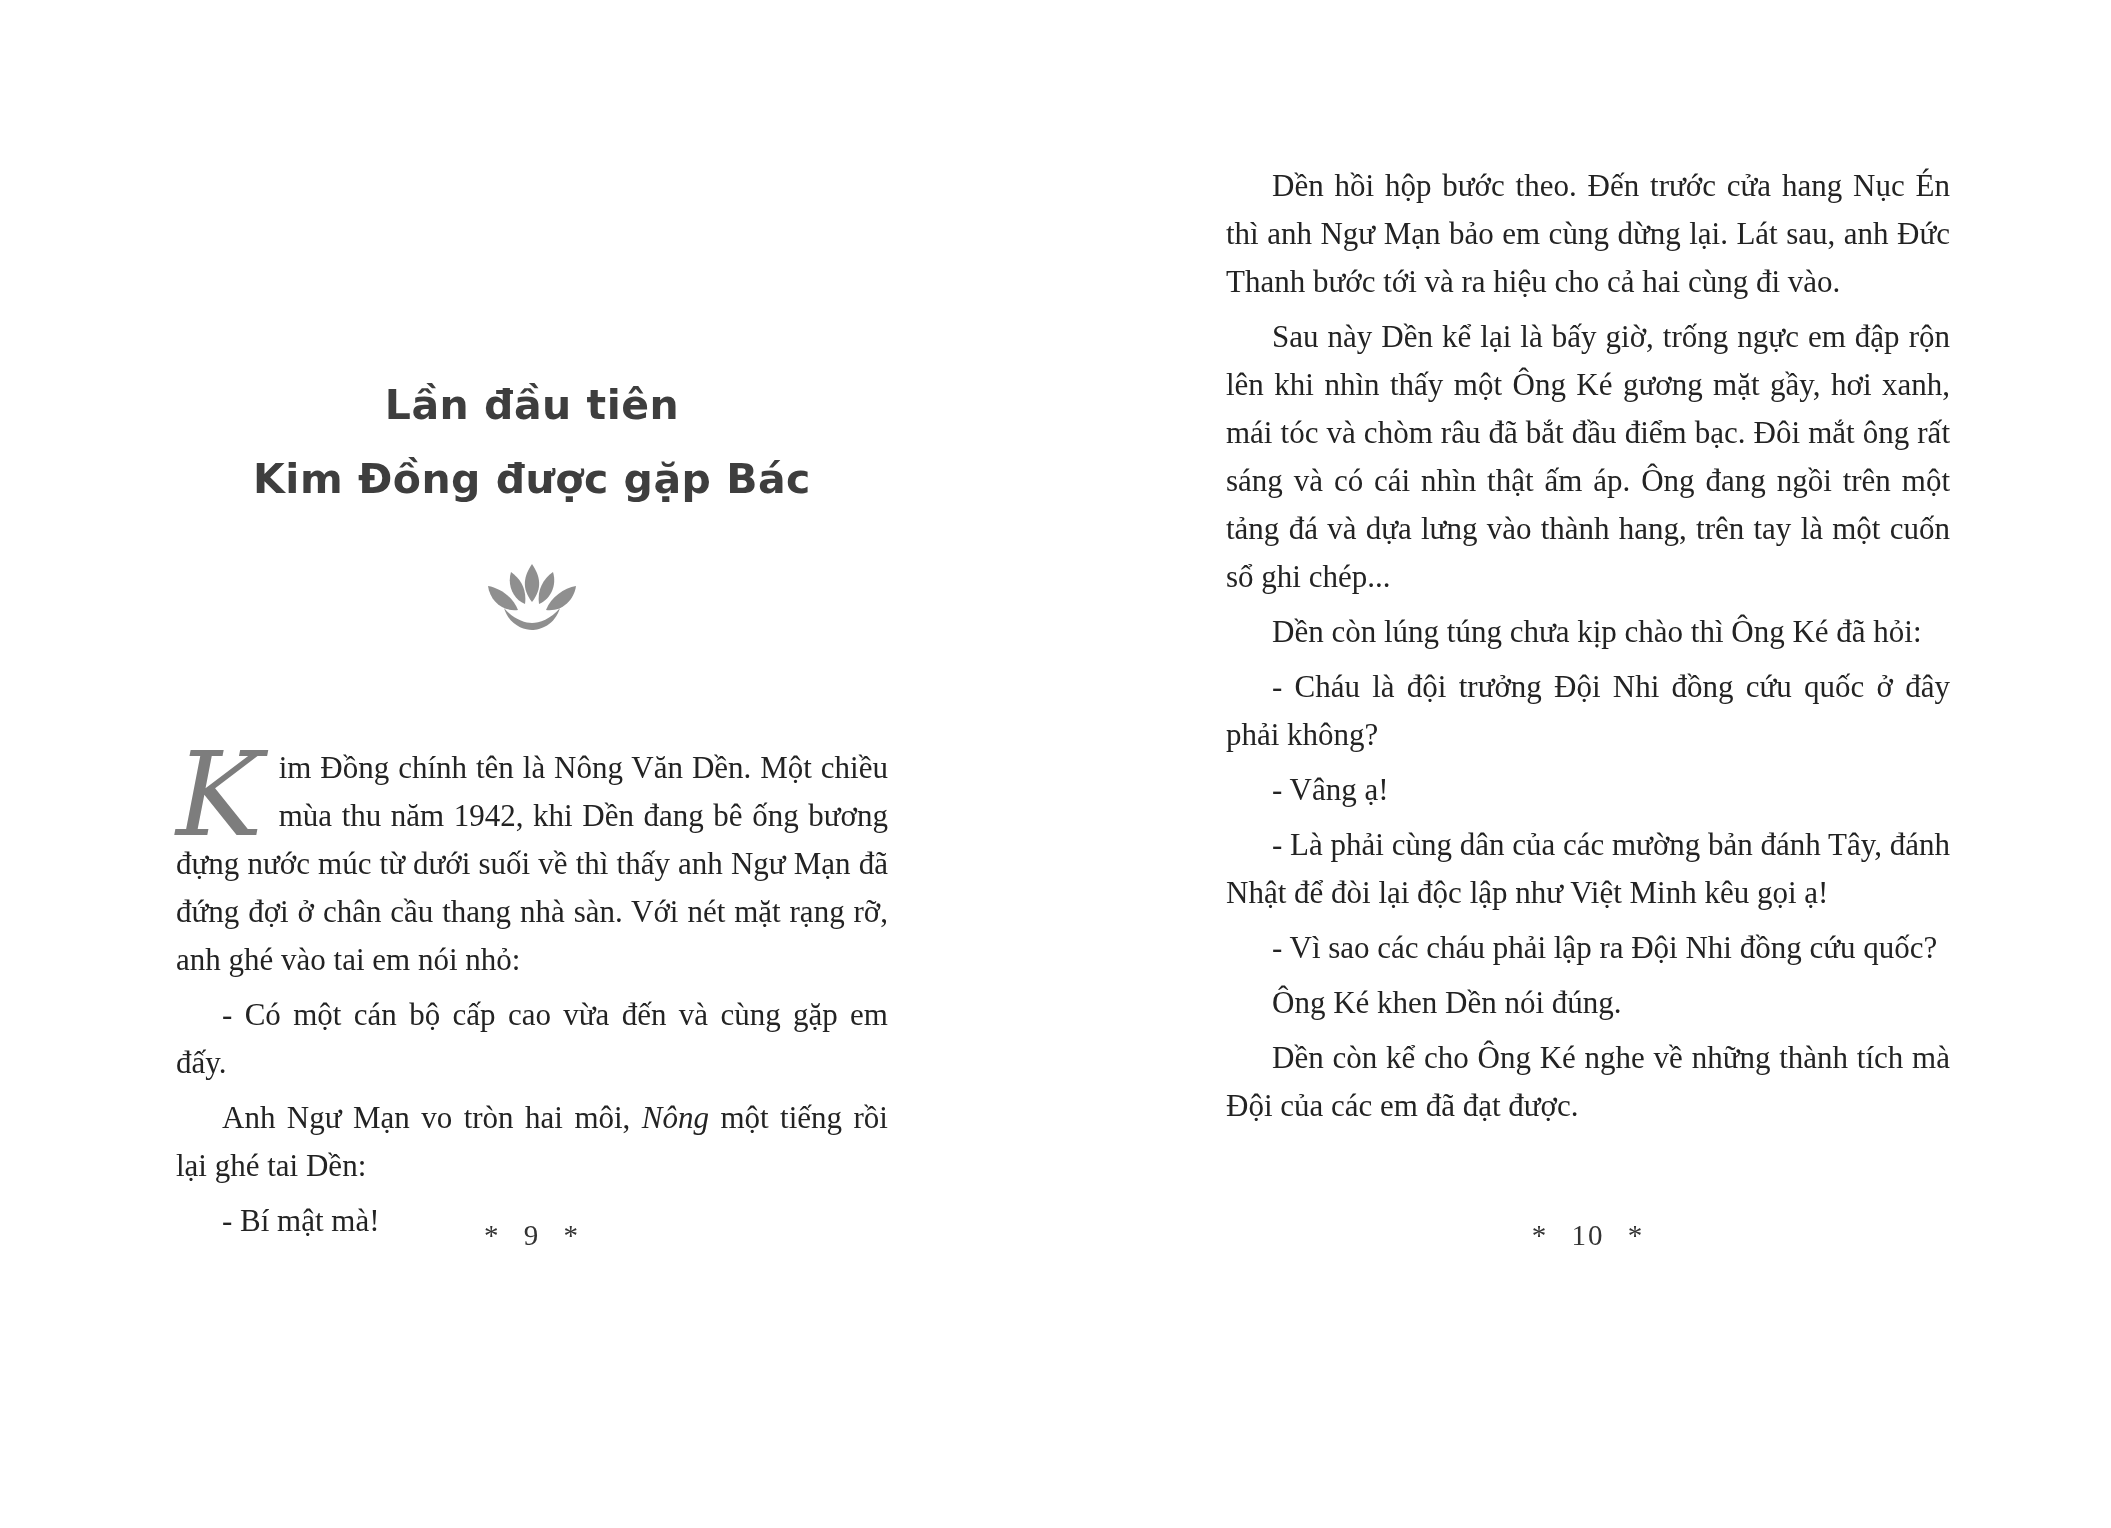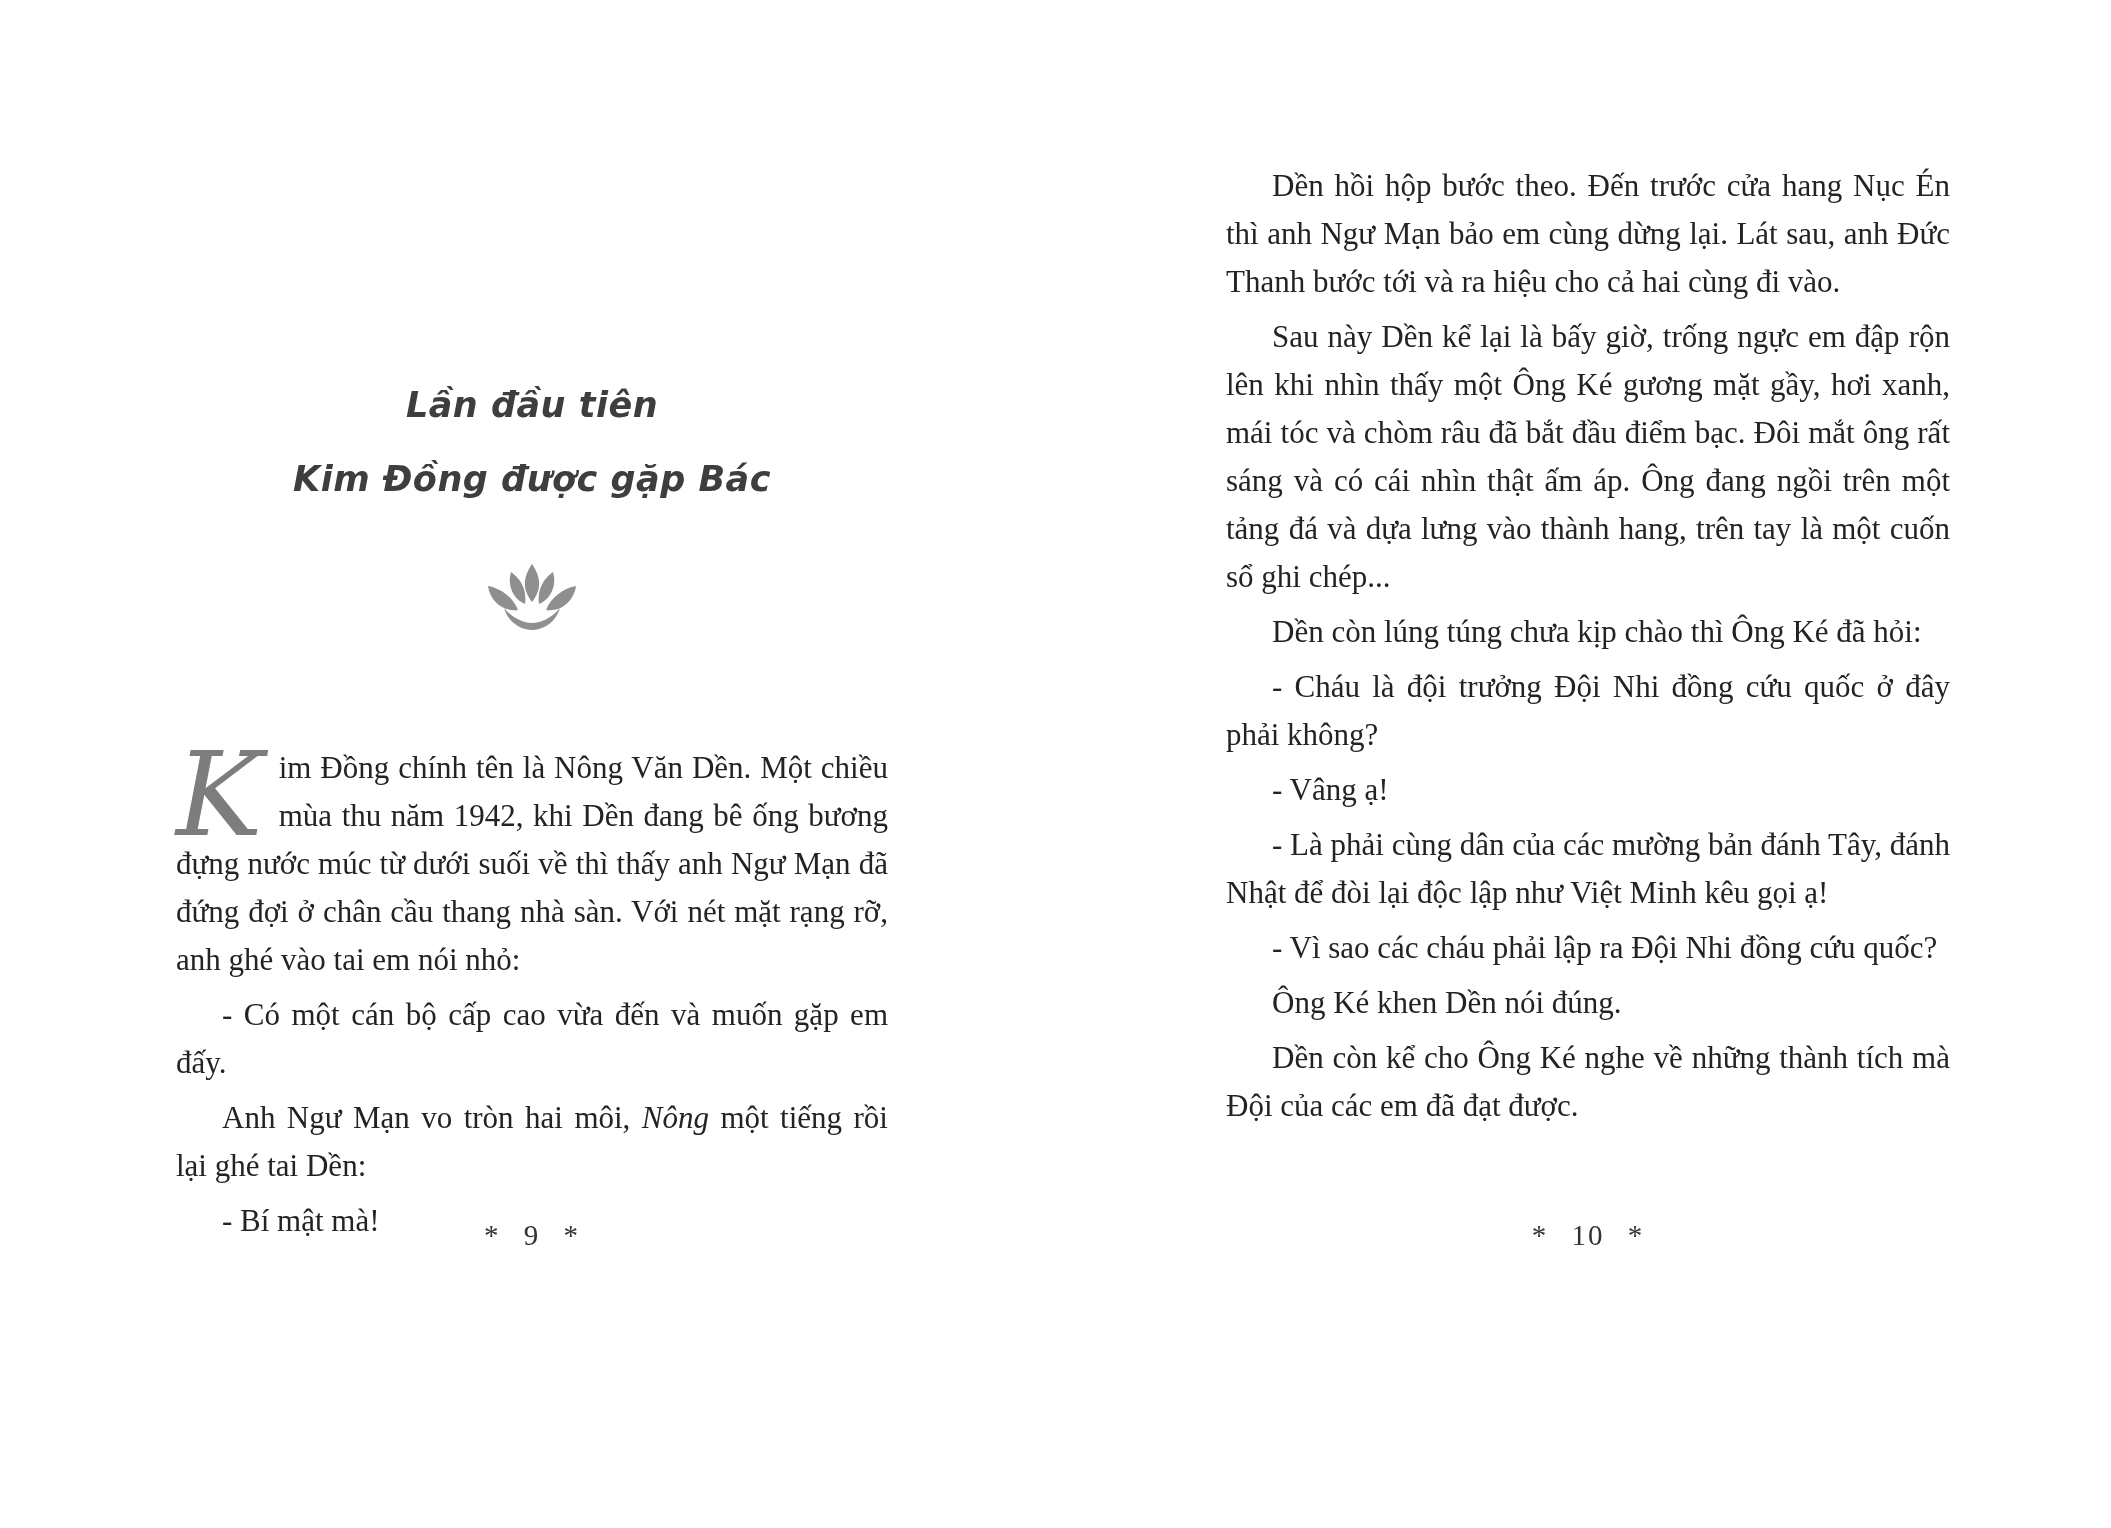--- a/index.html
+++ b/index.html
@@ -12,25 +12,24 @@
   }
   .page { position:absolute; top:0; height:1314px; }
   .page-left  { left:176px;  width:712px; }
   .page-right { left:1226px; width:724px; }
 
   .chapter-title {
     padding-top:368px;
     text-align:center;
     font-family:"DejaVu Sans","Liberation Sans",sans-serif;
     font-weight:700;
-    font-size:35px;
+    font-size:41px;
     line-height:74px;
     color:#3e3e3e;
     letter-spacing:0.5px;
-    font-style:italic;
   }
 
   .ornament { margin-top:48px; text-align:center; }
   .ornament svg { display:inline-block; fill:#8f8f8f; }
 
   .body-text {
     font-size:31px;
     line-height:48px;
     color:#232323;
     text-align:justify;
@@ -80,21 +79,21 @@
       <path d="M31 8 C41 15 47 26 45 40 C33 35 27 21 31 8 Z"></path>
       <path d="M73 8 C63 15 57 26 59 40 C71 35 77 21 73 8 Z"></path>
       <path d="M8 22 C20 24 33 33 38 46 C23 48 10 37 8 22 Z"></path>
       <path d="M96 22 C84 24 71 33 66 46 C81 48 94 37 96 22 Z"></path>
       <path d="M24 44 C33 55 45 59 52 59 C59 59 71 55 80 44 C75 61 60 66 52 66 C44 66 29 61 24 44 Z"></path>
     </svg>
   </div>
 
   <div class="body-text">
     <p class="para no-indent"><span class="dropcap">K</span><span>im Đồng chính tên là Nông Văn Dền. Một chiều mùa thu năm 1942, khi Dền đang bê ống bương đựng nước múc từ dưới suối về thì thấy anh Ngư Mạn đã đứng đợi ở chân cầu thang nhà sàn. Với nét mặt rạng rỡ, anh ghé vào tai em nói nhỏ:</span></p>
-    <p class="para">- Có một cán bộ cấp cao vừa đến và muốn gặp em đấy.</p>
+    <p class="para">- Có một cán bộ cấp cao vừa đến và cùng gặp em đấy.</p>
     <p class="para"><span>Anh Ngư Mạn vo tròn hai môi, </span><em class="whisper">Nông</em><span> một tiếng rồi lại ghé tai Dền:</span></p>
     <p class="para">- Bí mật mà!</p>
   </div>
 
   <footer class="page-number">* 9 *</footer>
 </section>
 
 <section class="page page-right">
   <div class="body-text">
     <p class="para">Dền hồi hộp bước theo. Đến trước cửa hang Nục Én thì anh Ngư Mạn bảo em cùng dừng lại. Lát sau, anh Đức Thanh bước tới và ra hiệu cho cả hai cùng đi vào.</p>

